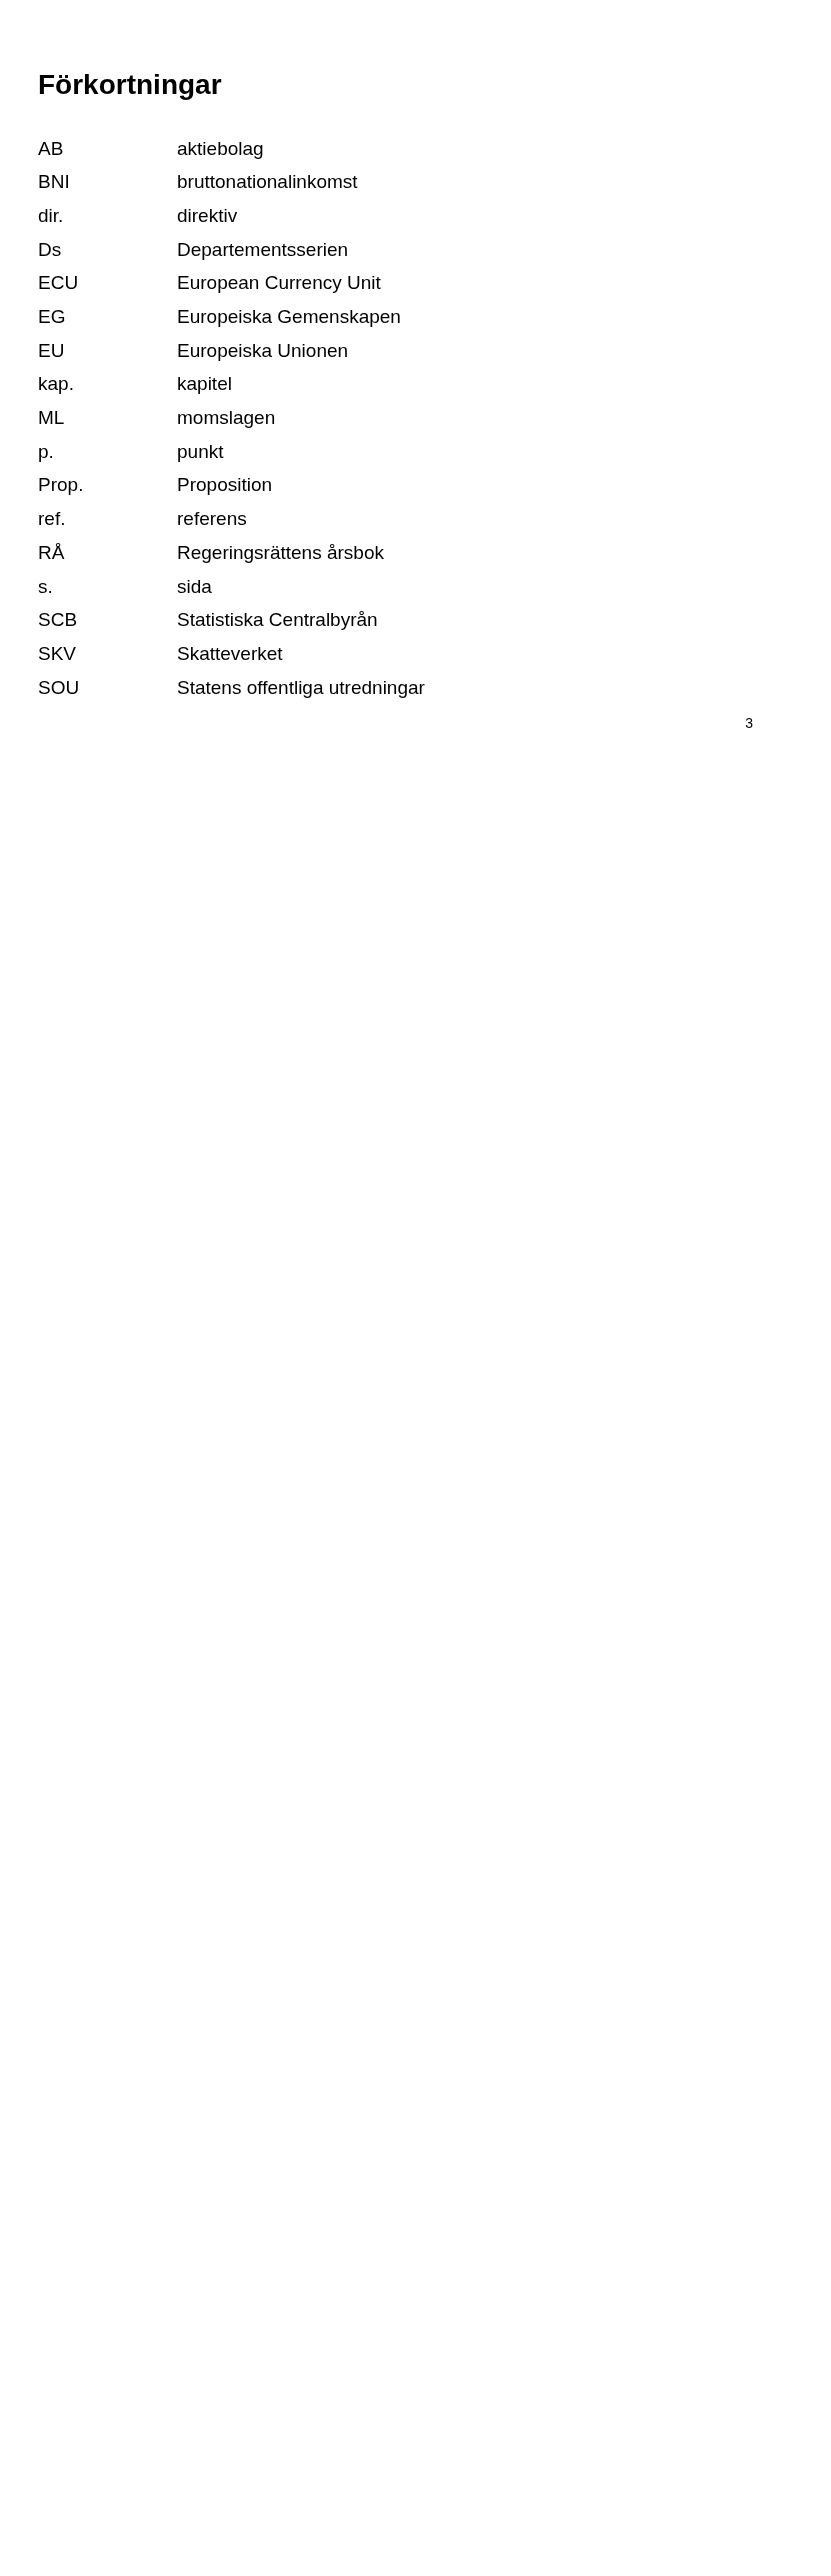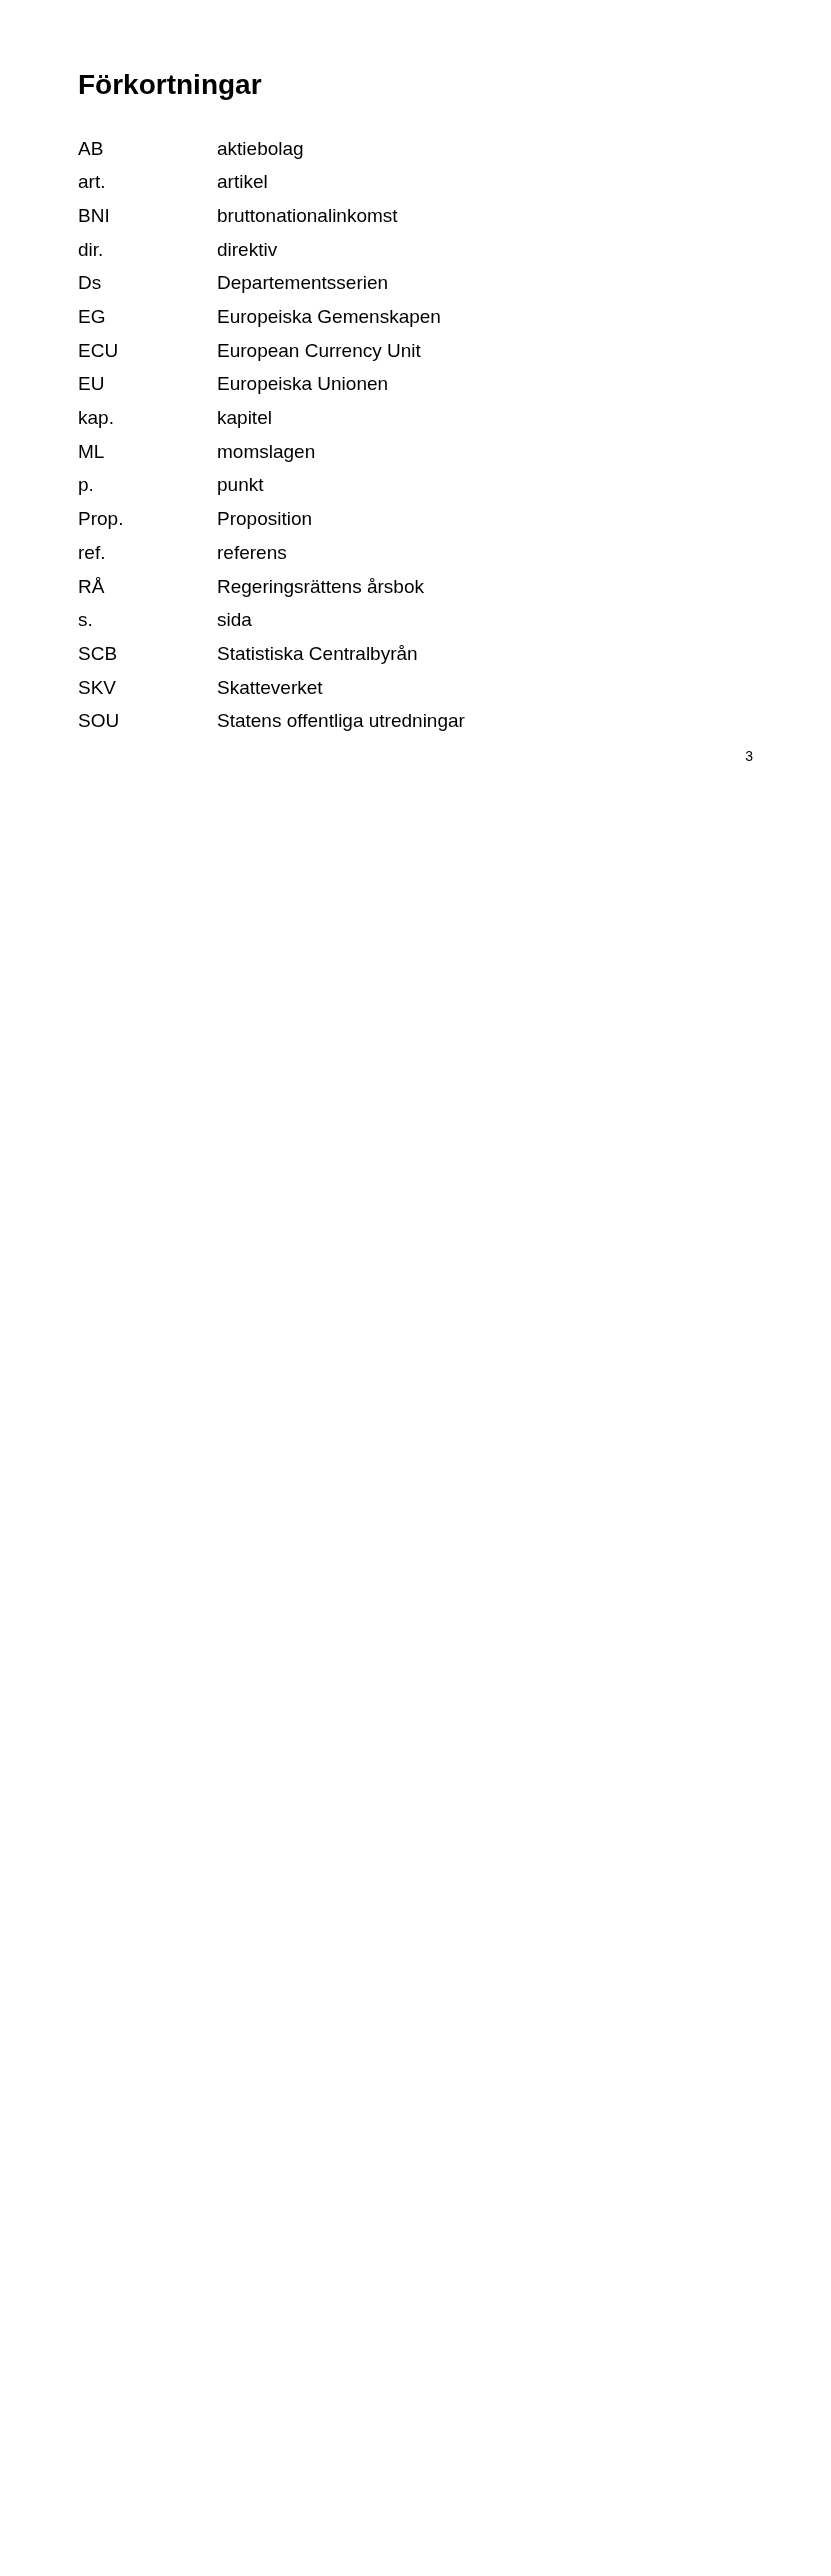--- a/index.html
+++ b/index.html
@@ -12,21 +12,21 @@
       width: 831px;
       min-height: 2576px;
       background: #ffffff;
       font-family: Arial, sans-serif;
       font-size: 15.6px;
       color: #000000;
       position: relative;
     }
 
     .page-container {
-      padding: 69px 78px 69px 78px;
+      padding: 69px 78px 69px 38px;
       position: relative;
     }
 
     h1.page-title {
       font-size: 28px;
       font-weight: bold;
       margin-bottom: 31px;
       font-family: Arial, sans-serif;
     }
 
@@ -70,42 +70,38 @@
 <div class="page-container">
   <h1 class="page-title">Förkortningar</h1>
 
   <table class="abbreviations-table">
     <tbody id="abbr-tbody">
     <tr>
           <td class="abbr-col">AB</td>
           <td class="def-col">aktiebolag</td>
         </tr>
         <tr>
-          <td class="abbr-col">art.</td>
-          <td class="def-col">artikel</td>
-        </tr>
-        <tr>
           <td class="abbr-col">BNI</td>
           <td class="def-col">bruttonationalinkomst</td>
         </tr>
         <tr>
           <td class="abbr-col">dir.</td>
           <td class="def-col">direktiv</td>
         </tr>
         <tr>
           <td class="abbr-col">Ds</td>
           <td class="def-col">Departementsserien</td>
         </tr>
         <tr>
+          <td class="abbr-col">ECU</td>
+          <td class="def-col">European Currency Unit</td>
+        </tr>
+        <tr>
           <td class="abbr-col">EG</td>
           <td class="def-col">Europeiska Gemenskapen</td>
-        </tr>
-        <tr>
-          <td class="abbr-col">ECU</td>
-          <td class="def-col">European Currency Unit</td>
         </tr>
         <tr>
           <td class="abbr-col">EU</td>
           <td class="def-col">Europeiska Unionen</td>
         </tr>
         <tr>
           <td class="abbr-col">kap.</td>
           <td class="def-col">kapitel</td>
         </tr>
         <tr>

